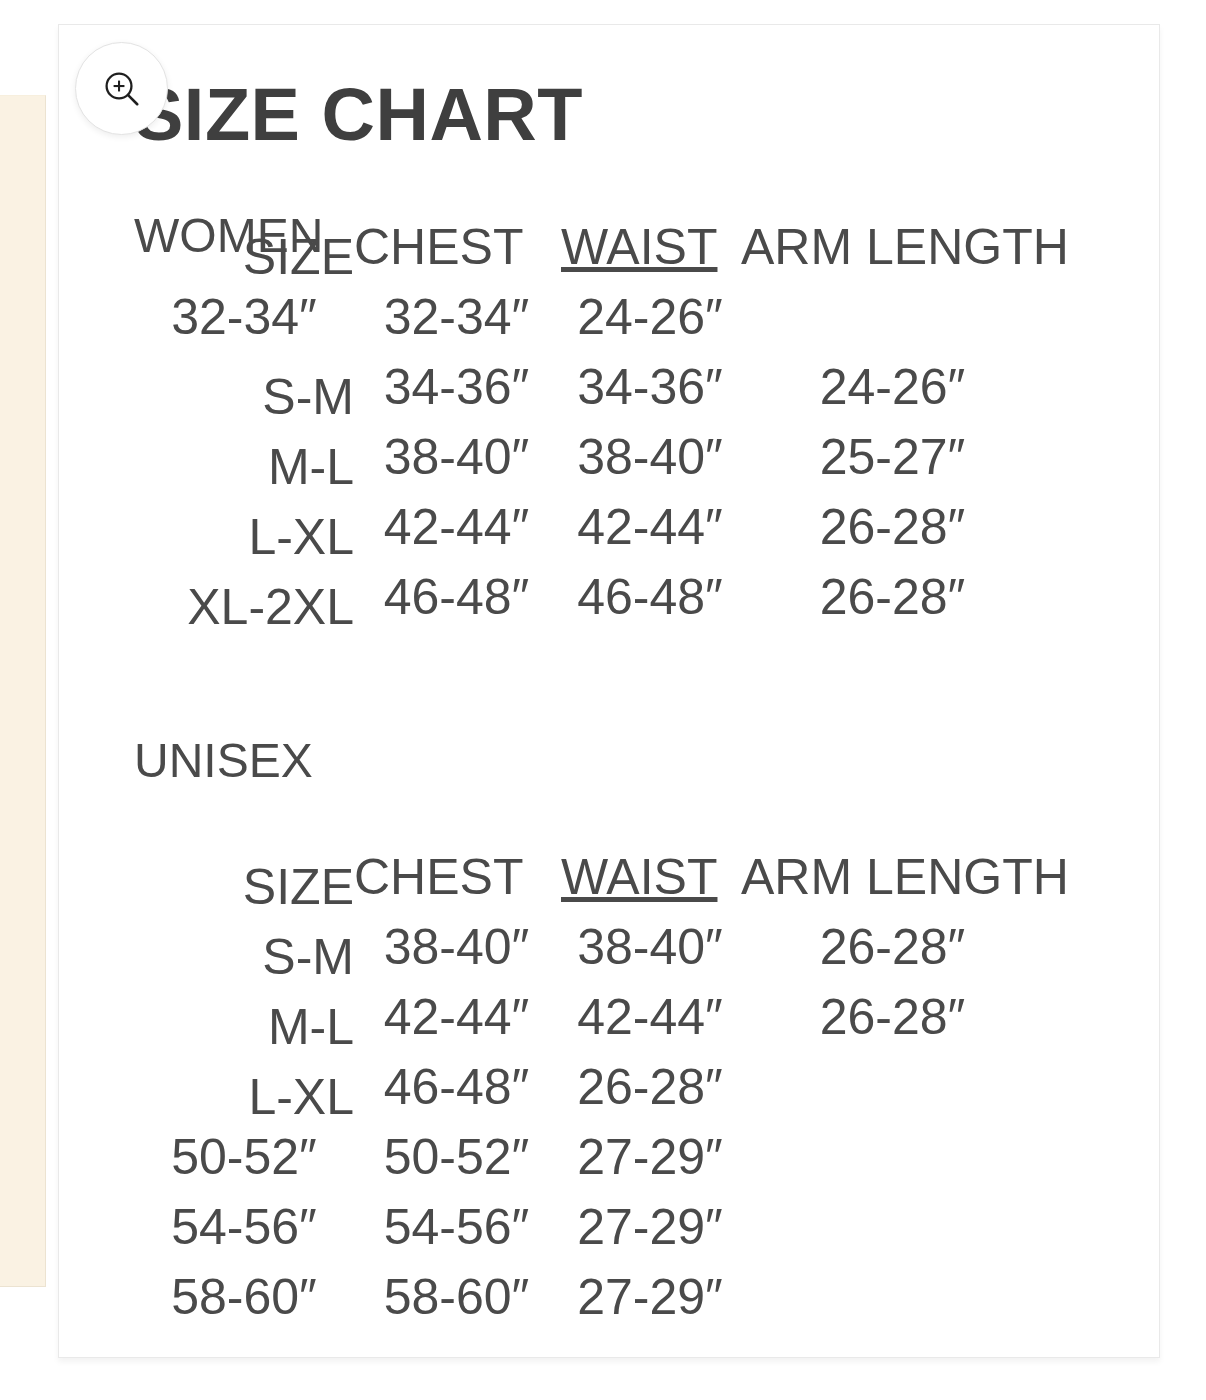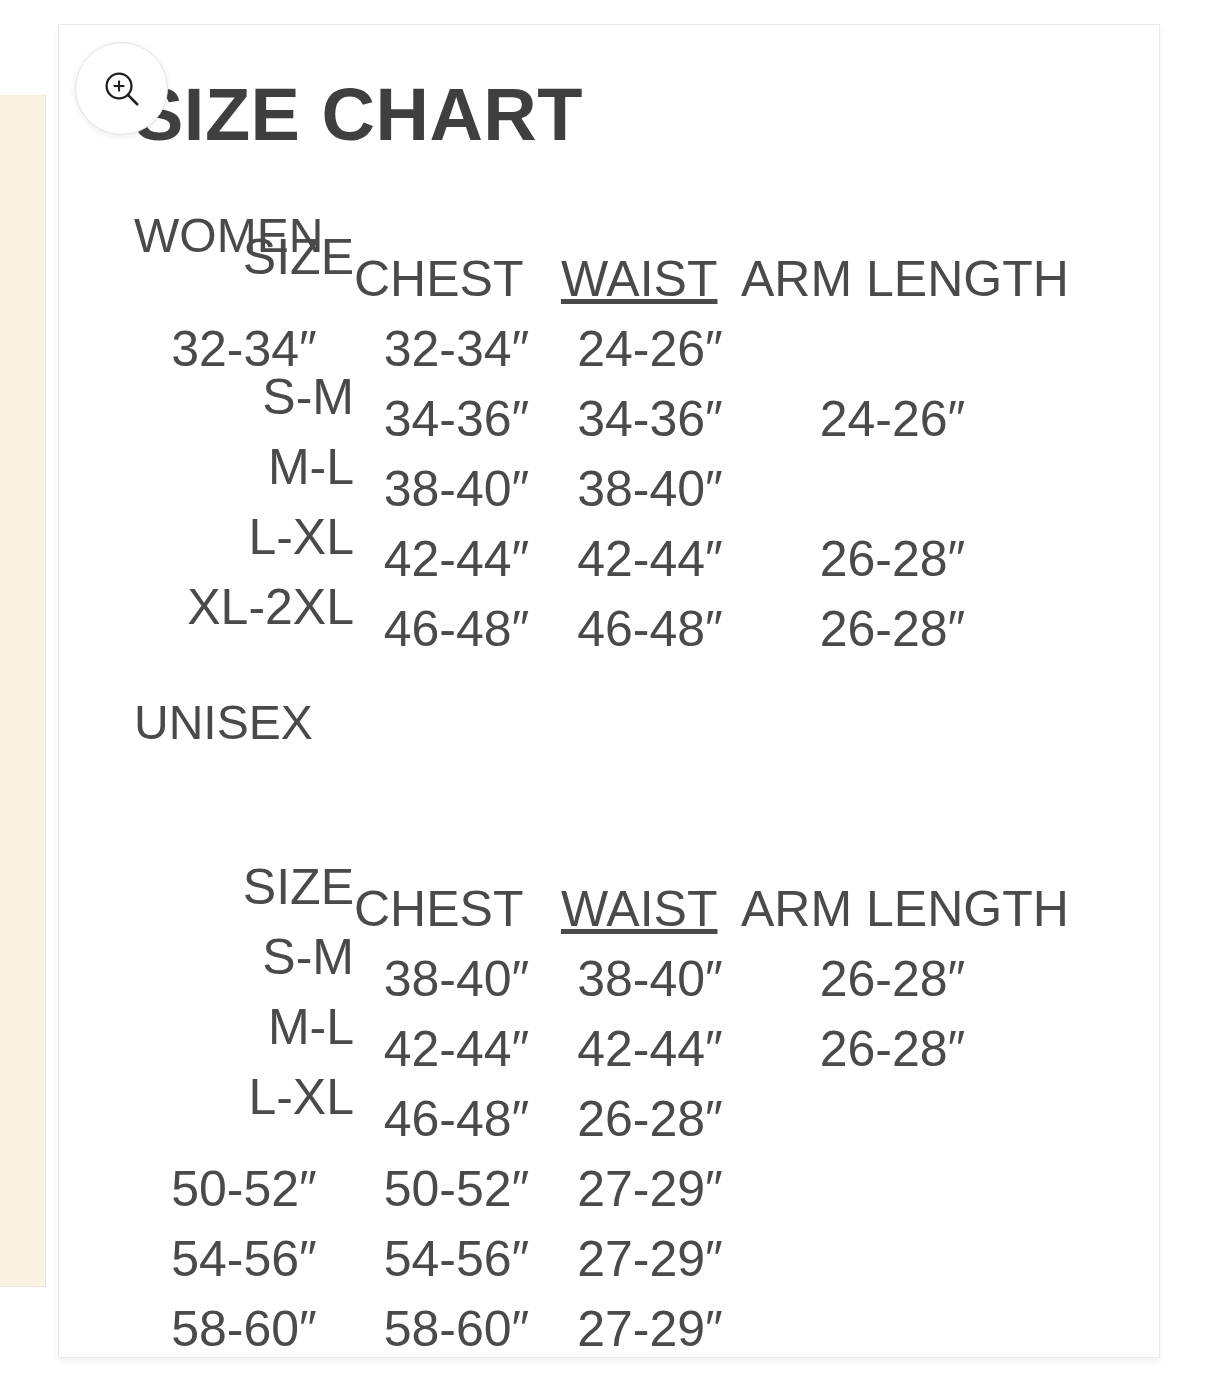--- a/index.html
+++ b/index.html
@@ -56,39 +56,39 @@
     z-index:2;
   }
 
   .section-label {
     position:absolute; left:75px;
     font-size:48px; line-height:1;
     color:#4a4a4a;
     white-space:nowrap;
   }
   .section-label.women  { top:155px;margin-top:32px; }
-  .section-label.unisex { top:674px; }
+  .section-label.unisex { top:712px; }
 
   .size-table {
     position:absolute; left:75px;
     width:910px;
     color:#4a4a4a;
     font-size:50px;
   }
   .size-table.women  { top:187px; }
   .size-table.unisex { top:817px; }
 
   .t-row {
     display:grid;
     grid-template-columns:220px 205px 182px 303px;
     height:70px; line-height:70px;
     white-space:nowrap;
   }
   .t-row .c0 { text-align:right;margin-top:10px; }
-  .t-row .c1, .t-row .c2, .t-row .c3 { text-align:center;margin-top:32px; }
+  .t-row .c1, .t-row .c2, .t-row .c3 { text-align:center; }
   .t-row.head .c1, .t-row.head .c2, .t-row.head .c3 { text-align:left; }
   .t-row.head .c2 { padding-left:2px;text-decoration:underline; }
 </style>
 </head>
 <body>
 
 <div class="photo-strip"></div>
 
 <div class="panel">
 
@@ -121,20 +121,21 @@
       <div class="t-row">
     <div class="c0">S-M</div>
     <div class="c1">34-36″</div>
     <div class="c2">34-36″</div>
     <div class="c3">24-26″</div>
   </div>
       <div class="t-row">
     <div class="c0">M-L</div>
     <div class="c1">38-40″</div>
     <div class="c2">38-40″</div>
+    <div class="c3">25-27″</div>
   </div>
       <div class="t-row">
     <div class="c0">L-XL</div>
     <div class="c1">42-44″</div>
     <div class="c2">42-44″</div>
     <div class="c3">26-28″</div>
   </div>
       <div class="t-row">
     <div class="c0">XL-2XL</div>
     <div class="c1">46-48″</div>

